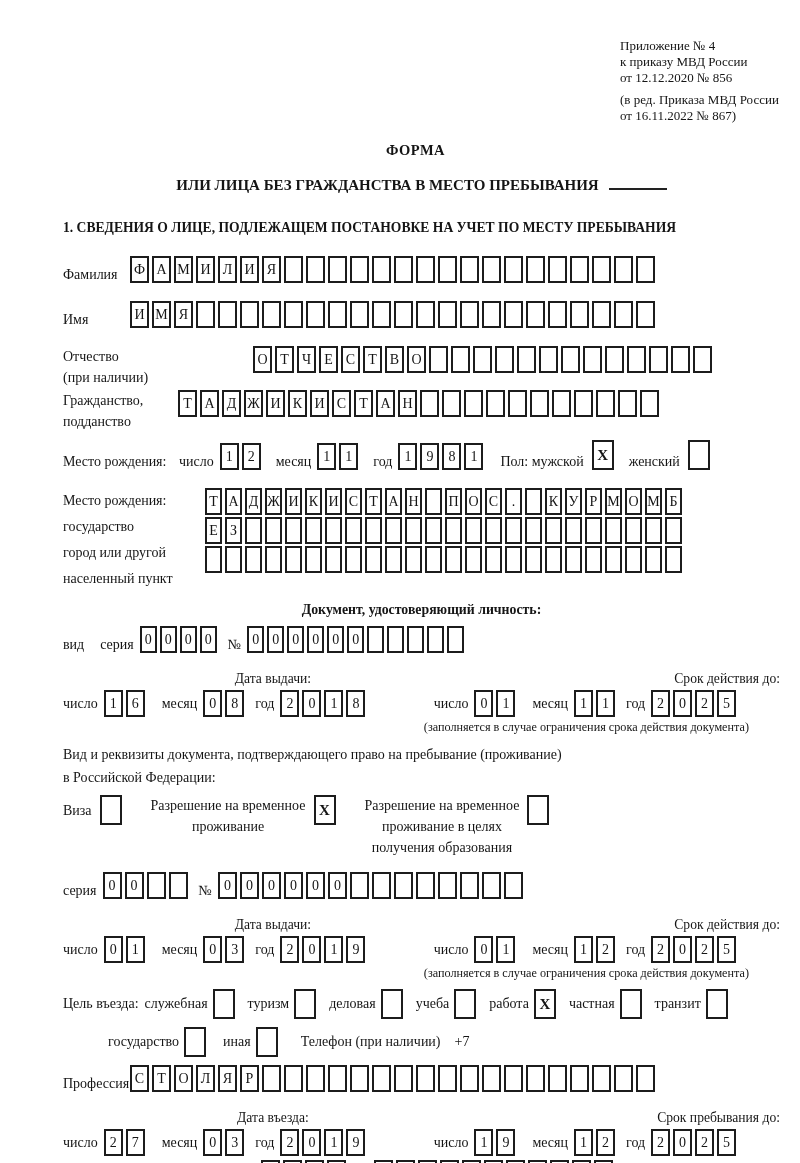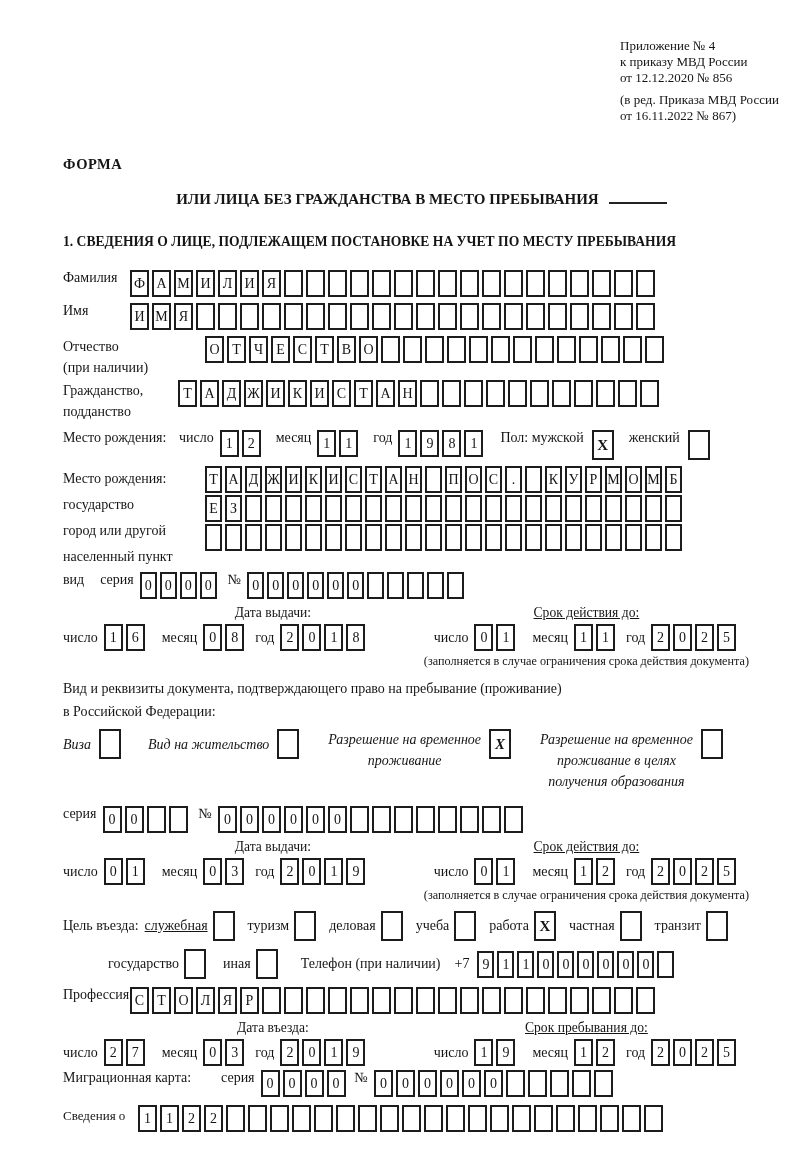--- a/index.html
+++ b/index.html
@@ -8,29 +8,29 @@
     width: 800px; height: 1163px; overflow: hidden;
     color: #151515;
     font-family: "Liberation Serif", "DejaVu Serif", serif;
     font-size: 14px;
   }
   .page { padding: 38px 20px 10px 63px; width: 800px; height: 1163px; }
 
   
   .annex { margin-left: 557px; font-size: 13px; line-height: 16px; white-space: nowrap; }
   .annex .amend { margin-top: 6px; }
-  .forma { text-align: left; padding-right: 12px; font-weight: bold; font-size: 14.5px; margin-top: 32px; letter-spacing: .5px; }
+  .forma { text-align: center; padding-right: 12px; font-weight: bold; font-size: 14.5px; margin-top: 18px; letter-spacing: .5px; }
 
   
   .title { text-align: center; font-weight: bold; font-size: 15px; line-height: 21px; margin-top: 16px; }
   .blank { display:inline-block; width: 58px; border-bottom: 2px solid #222; height: 12px; margin-left: 10px; }
   .sec1 { font-weight: bold; font-size: 13.6px; margin-top: 24px; margin-bottom: 20px; white-space: nowrap; }
 
   
-  .row { display: flex; align-items: flex-start; margin-bottom: 6px; white-space: nowrap; }
+  .row { display: flex; align-items: flex-end; margin-bottom: 18px; white-space: nowrap; }
   .row.top { align-items: flex-start; }
   .lbl { flex: none; }
   .w67 { width: 67px; }
   .w115 { width: 115px; }
   .w142 { width: 142px; } .ml6 { margin-left: 6px; } .ml8 { margin-left: 8px; }
   .ml12 { margin-left: 12px; } .ml14 { margin-left: 14px; } .ml20 { margin-left: 20px; } .ml30 { margin-left: 30px; }
   .mr6 { margin-right: 6px; } .mr8 { margin-right: 8px; }
   .two-line div { line-height: 21px; }
 
   
@@ -47,29 +47,29 @@
 
   
   .center-b { text-align: center; font-weight: bold; font-size: 13.8px; margin: 10px 0 8px 0; }
 
   
   .dpair { display: flex; margin-bottom: 4px; }
   .dp-l { flex: 0 0 46%; }
   .dp-r { flex: 0 0 54%; }
   .dp-h { font-size: 13.6px; margin-bottom: 3px; }
   .dp-l .dp-h { text-align: center; padding-left: 90px; }
-  .dp-r .dp-h { text-align: center; text-decoration: underline; }
+  .dp-r .dp-h { text-align: right; }
   .dp-row { display: flex; align-items: center; white-space: nowrap; }
   .dp-r .dp-row { justify-content: center; }
   .dp-note { font-size: 12.2px; text-align: center; margin-top: 3px; white-space: nowrap; }
 
   
   .intro { line-height: 23px; margin-bottom: 4px; }
   .opts { display: flex; align-items: flex-start; margin: 6px 0 14px 0; }
-  .opt { display: flex; align-items: flex-start; margin-right: 14px; font-style: italic; }
+  .opt { display: flex; align-items: flex-start; margin-right: 14px; }
   .opt .opt-lines { text-align: center; line-height: 21px; margin-right: 8px; }
   .opt.single { align-items: center; }
 
   
   .pitem { display: inline-flex; align-items: center; margin-left: 10px; }
   .pitem .plabel { margin-right: 5px; }
   .purpose-row { display: flex; align-items: center; white-space: nowrap; margin-bottom: 8px; }
   .indent45 { margin-left: 45px; }
 
   
@@ -103,21 +103,21 @@
   <div class="row">
     <div class="lbl w67">Фамилия</div>
     <span class="boxes"><span class="cell">Ф</span><span class="cell">А</span><span class="cell">М</span><span class="cell">И</span><span class="cell">Л</span><span class="cell">И</span><span class="cell">Я</span><span class="cell"></span><span class="cell"></span><span class="cell"></span><span class="cell"></span><span class="cell"></span><span class="cell"></span><span class="cell"></span><span class="cell"></span><span class="cell"></span><span class="cell"></span><span class="cell"></span><span class="cell"></span><span class="cell"></span><span class="cell"></span><span class="cell"></span><span class="cell"></span><span class="cell"></span></span>
   </div>
 
   <div class="row">
     <div class="lbl w67">Имя</div>
     <span class="boxes"><span class="cell">И</span><span class="cell">М</span><span class="cell">Я</span><span class="cell"></span><span class="cell"></span><span class="cell"></span><span class="cell"></span><span class="cell"></span><span class="cell"></span><span class="cell"></span><span class="cell"></span><span class="cell"></span><span class="cell"></span><span class="cell"></span><span class="cell"></span><span class="cell"></span><span class="cell"></span><span class="cell"></span><span class="cell"></span><span class="cell"></span><span class="cell"></span><span class="cell"></span><span class="cell"></span><span class="cell"></span></span>
   </div>
 
-  <div class="row top" style="margin-bottom:2px;">
+  <div class="row top" style="margin-bottom:2px;gap:48px;">
     <div class="lbl w142 two-line">
       <div>Отчество</div>
       <div>(при наличии)</div>
     </div>
     <span class="boxes"><span class="cell">О</span><span class="cell">Т</span><span class="cell">Ч</span><span class="cell">Е</span><span class="cell">С</span><span class="cell">Т</span><span class="cell">В</span><span class="cell">О</span><span class="cell"></span><span class="cell"></span><span class="cell"></span><span class="cell"></span><span class="cell"></span><span class="cell"></span><span class="cell"></span><span class="cell"></span><span class="cell"></span><span class="cell"></span><span class="cell"></span><span class="cell"></span><span class="cell"></span></span>
   </div>
 
   <div class="row top" style="margin-bottom:8px;">
     <div class="lbl w115 two-line">
       <div>Гражданство,</div>
@@ -147,20 +147,21 @@
       <div>город или другой</div>
       <div>населенный пункт</div>
     </div>
     <div class="stack tight">
       <span class="boxes"><span class="cell">Т</span><span class="cell">А</span><span class="cell">Д</span><span class="cell">Ж</span><span class="cell">И</span><span class="cell">К</span><span class="cell">И</span><span class="cell">С</span><span class="cell">Т</span><span class="cell">А</span><span class="cell">Н</span><span class="cell"></span><span class="cell">П</span><span class="cell">О</span><span class="cell">С</span><span class="cell">.</span><span class="cell"></span><span class="cell">К</span><span class="cell">У</span><span class="cell">Р</span><span class="cell">М</span><span class="cell">О</span><span class="cell">М</span><span class="cell">Б</span></span>
       <span class="boxes"><span class="cell">Е</span><span class="cell">З</span><span class="cell"></span><span class="cell"></span><span class="cell"></span><span class="cell"></span><span class="cell"></span><span class="cell"></span><span class="cell"></span><span class="cell"></span><span class="cell"></span><span class="cell"></span><span class="cell"></span><span class="cell"></span><span class="cell"></span><span class="cell"></span><span class="cell"></span><span class="cell"></span><span class="cell"></span><span class="cell"></span><span class="cell"></span><span class="cell"></span><span class="cell"></span><span class="cell"></span></span>
       <span class="boxes"><span class="cell"></span><span class="cell"></span><span class="cell"></span><span class="cell"></span><span class="cell"></span><span class="cell"></span><span class="cell"></span><span class="cell"></span><span class="cell"></span><span class="cell"></span><span class="cell"></span><span class="cell"></span><span class="cell"></span><span class="cell"></span><span class="cell"></span><span class="cell"></span><span class="cell"></span><span class="cell"></span><span class="cell"></span><span class="cell"></span><span class="cell"></span><span class="cell"></span><span class="cell"></span><span class="cell"></span></span>
     </div>
   </div>
 
+  <div class="center-b">Документ, удостоверяющий личность:</div>
 
   <div class="row tight">
     <span class="mr8">вид</span>
     <span class="ml8 mr6">серия</span>
     <span class="boxes"><span class="cell">0</span><span class="cell">0</span><span class="cell">0</span><span class="cell">0</span></span>
     <span class="ml8 mr6">№</span>
     <span class="boxes"><span class="cell">0</span><span class="cell">0</span><span class="cell">0</span><span class="cell">0</span><span class="cell">0</span><span class="cell">0</span><span class="cell"></span><span class="cell"></span><span class="cell"></span><span class="cell"></span><span class="cell"></span></span>
   </div>
 
   <div class="dpair">
@@ -194,26 +195,20 @@
     <div>в Российской Федерации:</div>
   </div>
 
   <div class="opts">
     <div class="opt single">
       <div class="opt-lines">
         <div>Виза</div>
       </div>
       <span class="boxes chk"><span class="cell"></span></span>
     </div>
-    <div class="opt single" style="margin-left:10px;">
-      <div class="opt-lines">
-        <div>Вид на жительство</div>
-      </div>
-      <span class="boxes chk"><span class="cell"></span></span>
-    </div>
     <div class="opt" style="margin-left:12px;">
       <div class="opt-lines">
         <div>Разрешение на временное</div>
         <div>проживание</div>
       </div>
       <span class="boxes chk"><span class="cell">X</span></span>
     </div>
     <div class="opt" style="margin-left:12px; margin-right:0;">
       <div class="opt-lines">
         <div>Разрешение на временное</div>
@@ -252,21 +247,21 @@
         <span class="boxes"><span class="cell">1</span><span class="cell">2</span></span>
         <span class="ml8 mr6">год</span>
         <span class="boxes"><span class="cell">2</span><span class="cell">0</span><span class="cell">2</span><span class="cell">5</span></span>
       </div>
       <div class="dp-note">(заполняется в случае ограничения срока действия документа)</div>
     </div>
   </div>
 
   <div class="purpose-row" style="margin-top:8px;">
     <span>Цель въезда:</span>
-    <span class="pitem" style="margin-left:6px;text-decoration:underline;">
+    <span class="pitem" style="margin-left:6px;">
       <span class="plabel">служебная</span>
       <span class="boxes chk"><span class="cell"></span></span>
     </span>
     <span class="pitem">
       <span class="plabel">туризм</span>
       <span class="boxes chk"><span class="cell"></span></span>
     </span>
     <span class="pitem">
       <span class="plabel">деловая</span>
       <span class="boxes chk"><span class="cell"></span></span>
@@ -293,21 +288,20 @@
     <span class="pitem" style="margin-left:0;">
       <span class="plabel">государство</span>
       <span class="boxes chk"><span class="cell"></span></span>
     </span>
     <span class="pitem" style="margin-left:14px;">
       <span class="plabel">иная</span>
       <span class="boxes chk"><span class="cell"></span></span>
     </span>
     <span class="ml20">Телефон (при наличии)</span>
     <span class="ml14 mr8">+7</span>
-    <span class="boxes"><span class="cell">9</span><span class="cell">1</span><span class="cell">1</span><span class="cell">0</span><span class="cell">0</span><span class="cell">0</span><span class="cell">0</span><span class="cell">0</span><span class="cell">0</span><span class="cell"></span></span>
   </div>
 
   <div class="row">
     <div class="lbl w67">Профессия</div>
     <span class="boxes"><span class="cell">С</span><span class="cell">Т</span><span class="cell">О</span><span class="cell">Л</span><span class="cell">Я</span><span class="cell">Р</span><span class="cell"></span><span class="cell"></span><span class="cell"></span><span class="cell"></span><span class="cell"></span><span class="cell"></span><span class="cell"></span><span class="cell"></span><span class="cell"></span><span class="cell"></span><span class="cell"></span><span class="cell"></span><span class="cell"></span><span class="cell"></span><span class="cell"></span><span class="cell"></span><span class="cell"></span><span class="cell"></span></span>
   </div>
 
   <div class="dpair" style="margin-top:6px;">
     <div class="dp-l">
       <div class="dp-h">Дата въезда:</div>

